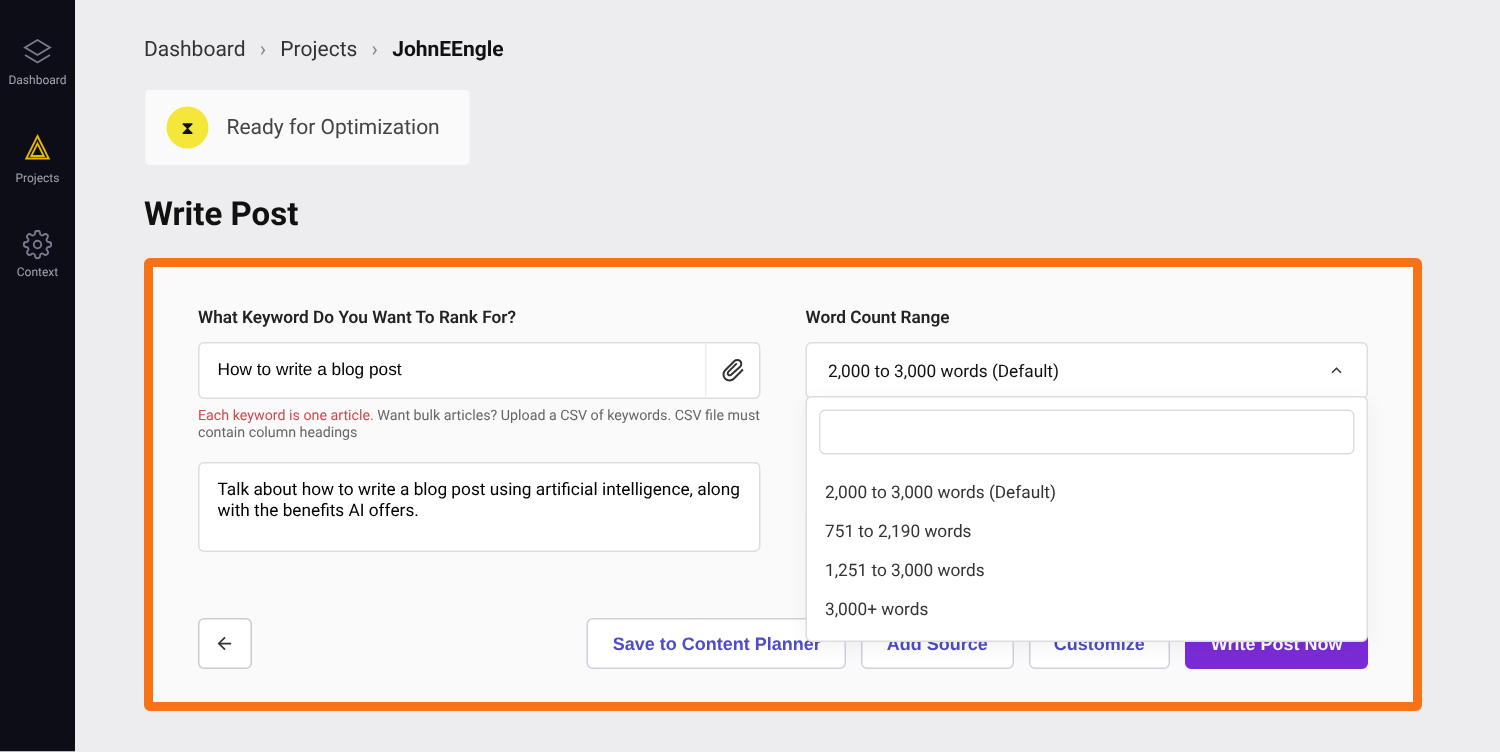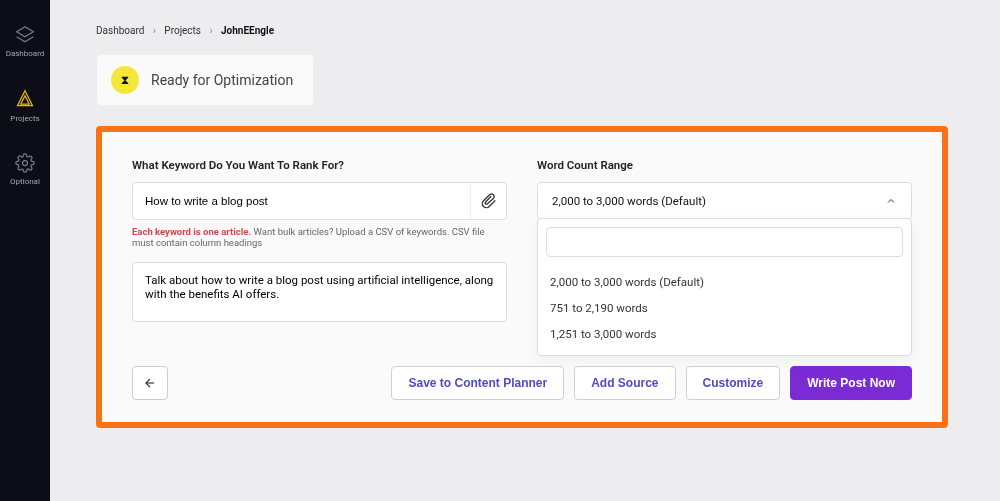--- a/index.html
+++ b/index.html
@@ -32,21 +32,21 @@
     font-size: 8px;
   }
   .sidebar-item.active svg { stroke: #e6b800; fill: none; }
   .sidebar-item svg { stroke: #7a7a8c; fill: none; stroke-width: 1.5; }
   .main {
     flex: 1;
     padding: 25px 52px 0 46px;
     overflow: hidden;
   }
   .breadcrumb {
-    font-size: 10px;
+    font-size: 14px;
     color: #333;
     margin-bottom: 18px;
   }
   .breadcrumb .sep { margin: 0 6px; color: #888; }
   .breadcrumb .current { font-weight: 700; color: #111; }
   .ready-card {
     background: #fafafa;
     border: 1px solid #eee;
     border-radius: 4px;
     display: inline-flex;
@@ -104,21 +104,21 @@
     width: 36px; height: 100%;
     border-left: 1px solid #eee;
     display: flex; align-items: center; justify-content: center;
     cursor: pointer;
   }
   .helper {
     font-size: 9.5px;
     color: #666;
     margin-top: 6px;
   }
-  .helper .warn { color: #d24848; font-weight: bold; }
+  .helper .warn { color: #d24848; }
   .info-icon {
     display: inline-flex;
     width: 12px; height: 12px;
     border-radius: 50%;
     background: #ccc;
     color: #fff;
     font-size: 9px;
     align-items: center; justify-content: center;
     margin-left: 3px;
   }
@@ -220,41 +220,42 @@
         <path d="M12 2 L21 20 L3 20 Z"></path>
         <path d="M12 8 L17 18 L7 18 Z"></path>
       </svg>
     <span>Projects</span>
   </div>
   <div class="sidebar-item">
     <svg width="20" height="20" viewBox="0 0 24 24">
         <circle cx="12" cy="12" r="3"></circle>
         <path d="M19.4 15a1.7 1.7 0 0 0 .34 1.87l.06.06a2 2 0 1 1-2.83 2.83l-.06-.06a1.7 1.7 0 0 0-1.87-.34 1.7 1.7 0 0 0-1 1.56V21a2 2 0 1 1-4 0v-.09A1.7 1.7 0 0 0 9 19.4a1.7 1.7 0 0 0-1.87.34l-.06.06a2 2 0 1 1-2.83-2.83l.06-.06A1.7 1.7 0 0 0 4.6 15a1.7 1.7 0 0 0-1.56-1H3a2 2 0 1 1 0-4h.09A1.7 1.7 0 0 0 4.6 9a1.7 1.7 0 0 0-.34-1.87l-.06-.06A2 2 0 1 1 7.03 4.24l.06.06A1.7 1.7 0 0 0 9 4.6a1.7 1.7 0 0 0 1-1.56V3a2 2 0 1 1 4 0v.09c0 .67.39 1.27 1 1.51a1.7 1.7 0 0 0 1.87-.34l.06-.06a2 2 0 1 1 2.83 2.83l-.06.06A1.7 1.7 0 0 0 19.4 9c.24.61.84 1 1.51 1H21a2 2 0 1 1 0 4h-.09a1.7 1.7 0 0 0-1.51 1z"></path>
       </svg>
-    <span>Optional</span>
+    <span>Context</span>
   </div>
 </div>
 
 <div class="main">
 
   <div class="breadcrumb">
     <span>Dashboard</span>
     <span class="sep">›</span>
     <span>Projects</span>
     <span class="sep">›</span>
     <span class="current">JohnEEngle</span>
   </div>
 
   <div class="ready-card">
     <div class="ready-icon">⧗</div>
     <div>
       <div class="sub">Ready for Optimization</div>
     </div>
   </div>
 
+  <div class="page-title">Write Post</div>
 
   <div class="card">
     <div class="row">
 
       <div class="col">
         <span class="label">What Keyword Do You Want To Rank For?</span>
         <div class="input-wrap">
           <input type="text" value="How to write a blog post" style="">
           <div class="attach-btn">
             <svg width="16" height="16" viewBox="0 0 24 24" fill="none" stroke="#333" stroke-width="2">
@@ -277,20 +278,21 @@
           <svg width="12" height="12" viewBox="0 0 24 24" fill="none" stroke="#333" stroke-width="2">
               <polyline points="18 15 12 9 6 15"></polyline>
             </svg>
         </div>
 
         <div class="select-panel">
           <input class="select-search" type="text" style="">
           <div class="select-option">2,000 to 3,000 words (Default)</div>
           <div class="select-option">751 to 2,190 words</div>
           <div class="select-option">1,251 to 3,000 words</div>
+          <div class="select-option" style="position:relative">3,000+ words</div>
         </div>
       </div>
     </div>
 
     <div class="footer-row">
       <div class="back-btn">
         <svg width="18" height="14" viewBox="0 0 24 24" fill="none" stroke="#333" stroke-width="2">
             <line x1="19" y1="12" x2="5" y2="12"></line>
             <polyline points="12 19 5 12 12 5"></polyline>
           </svg>

